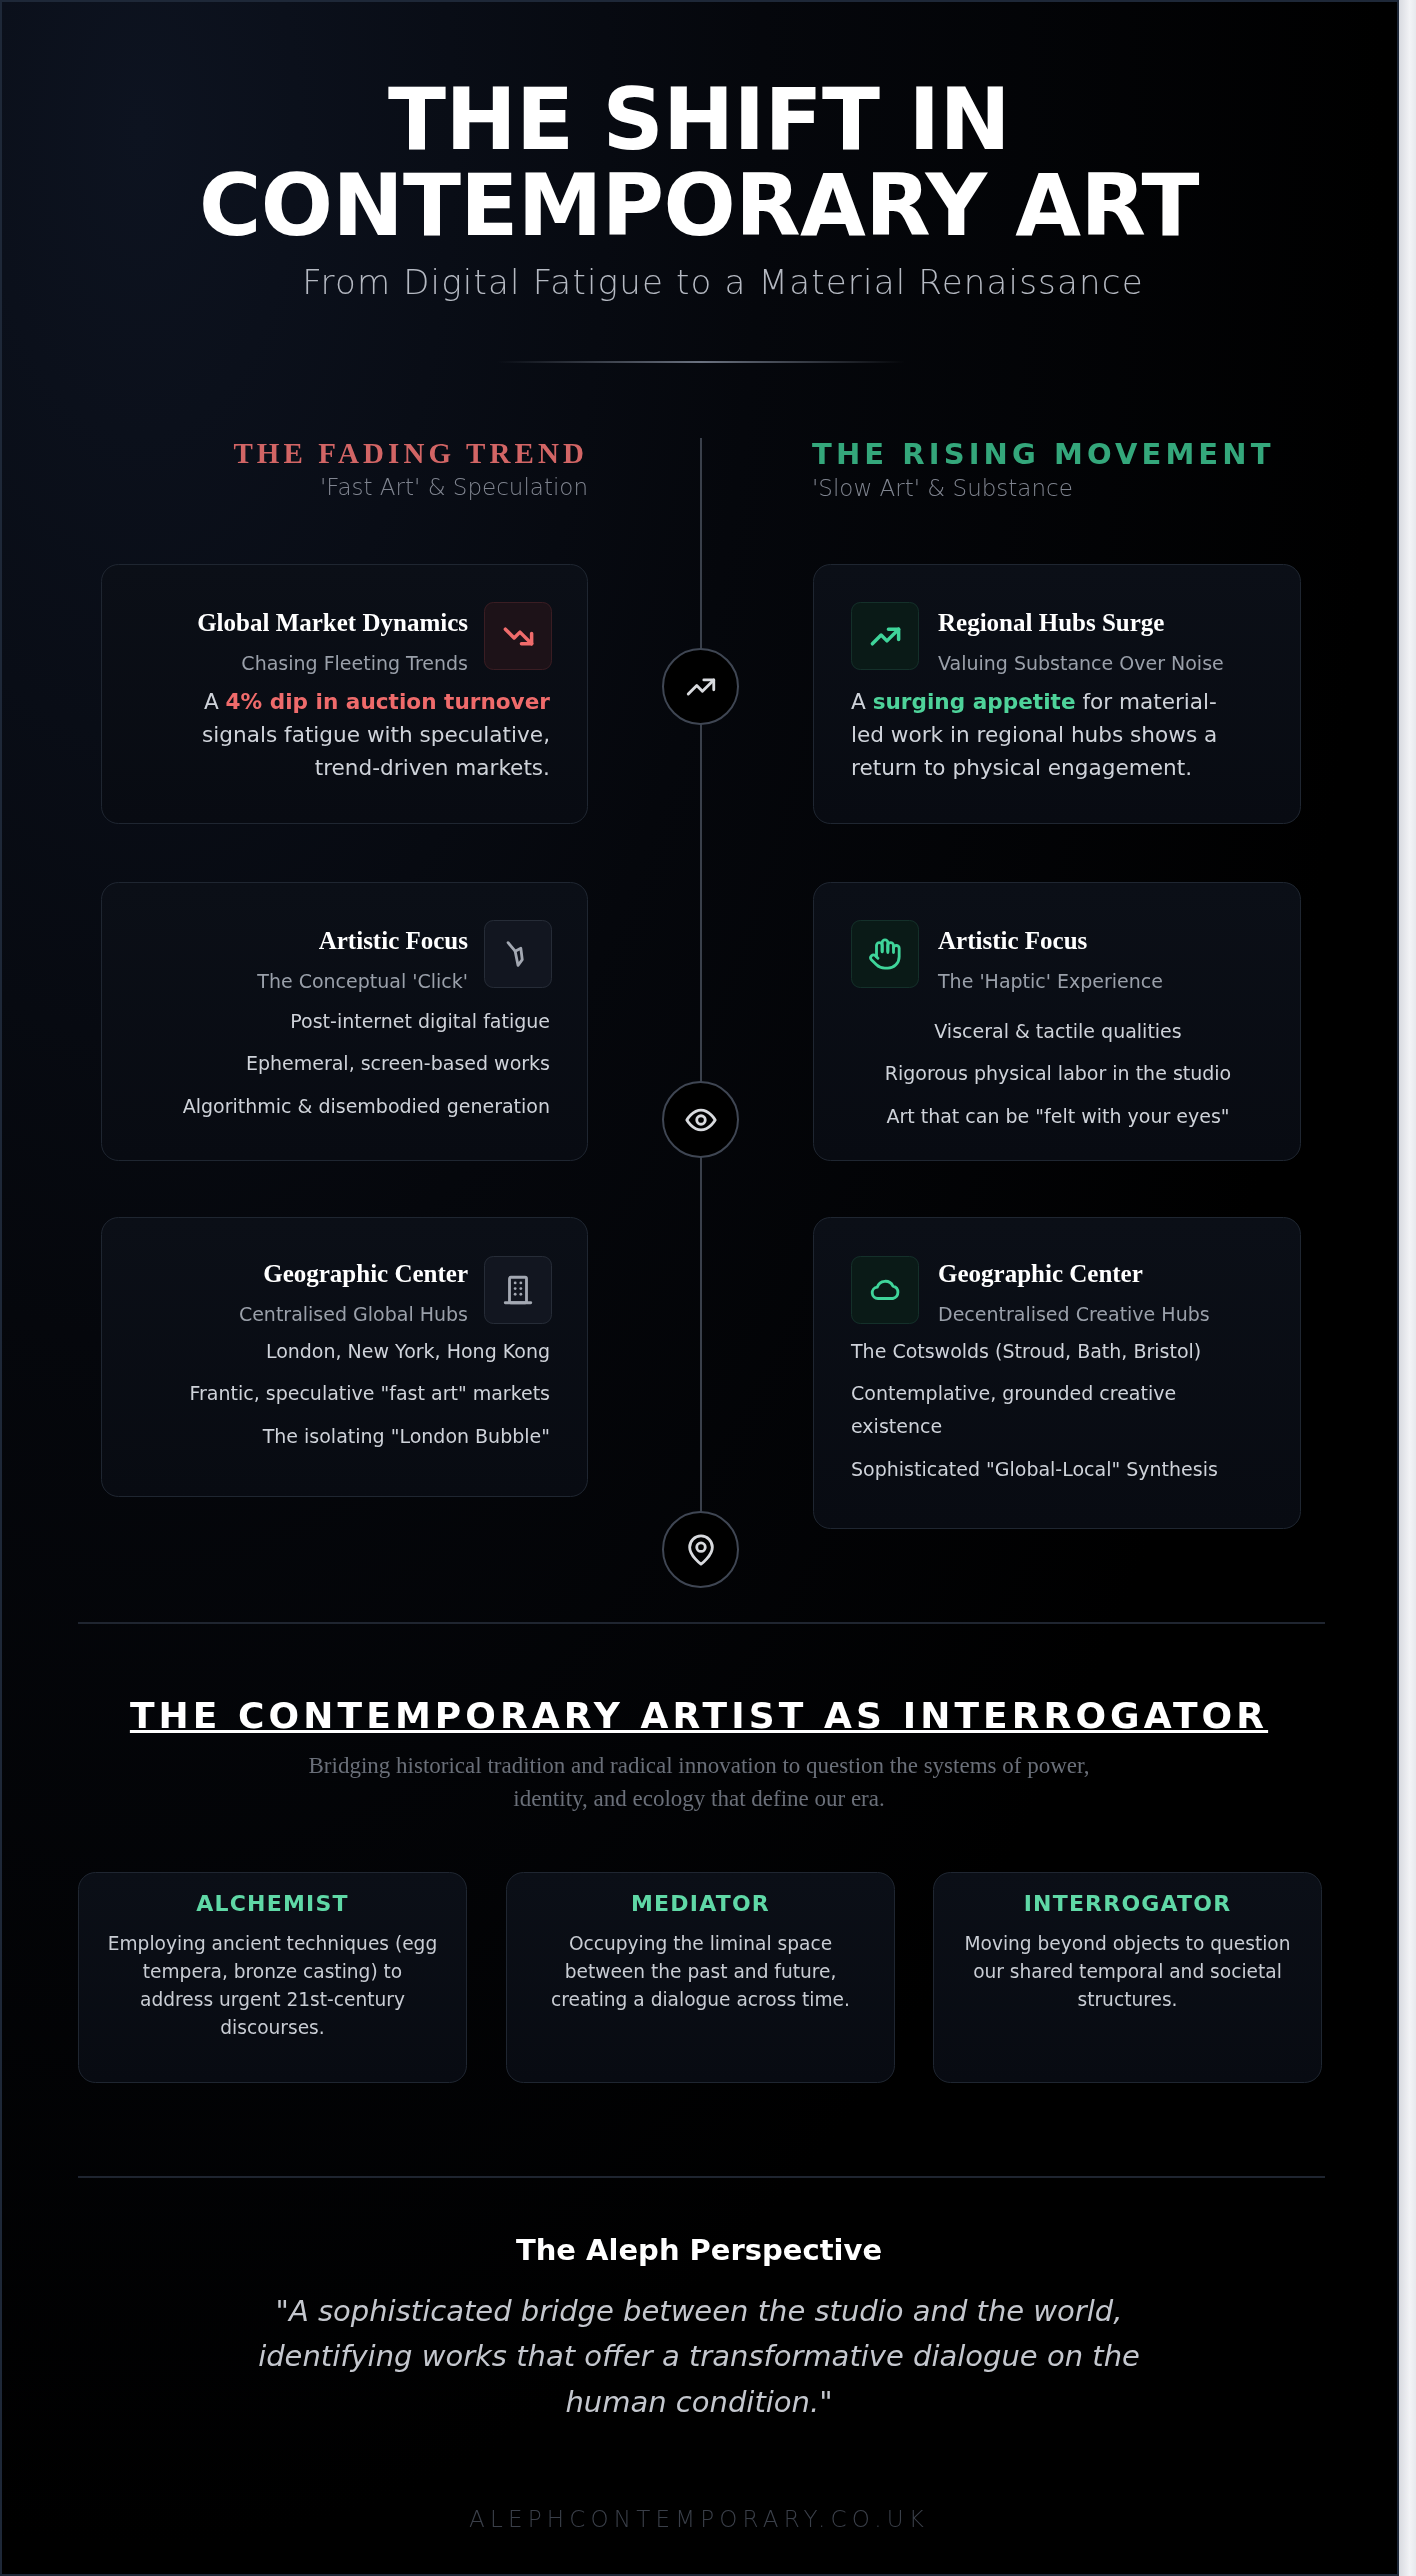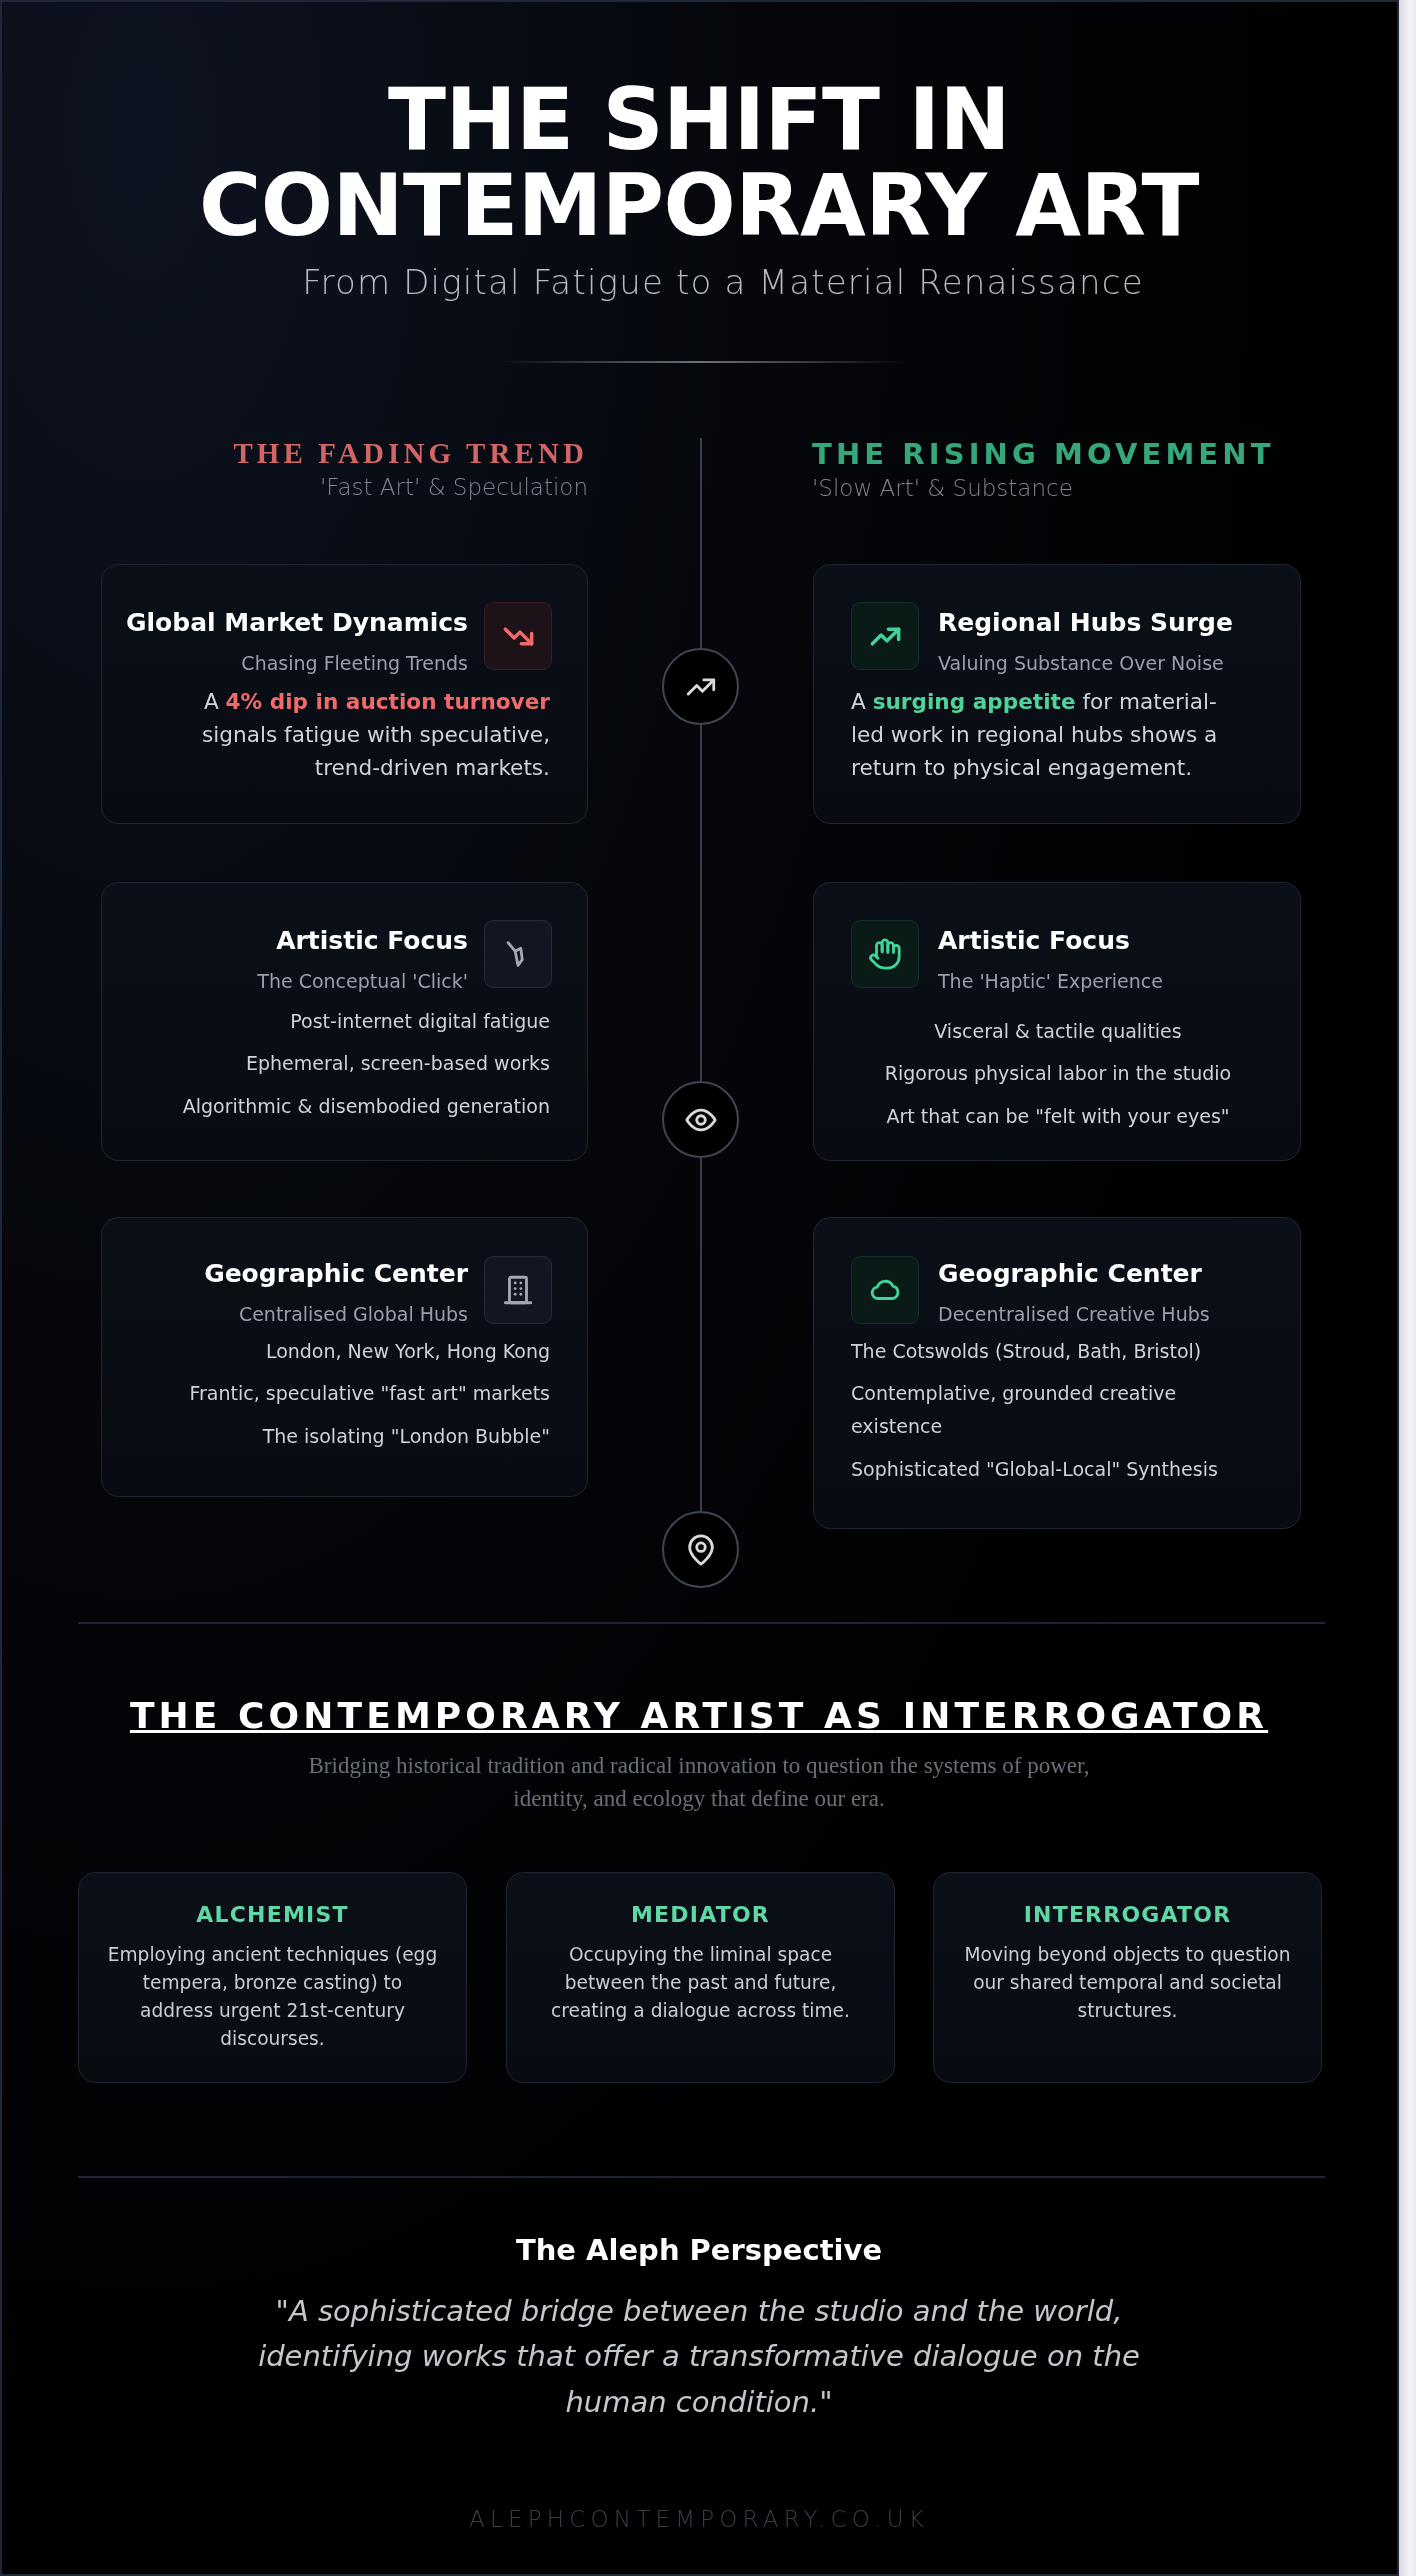--- a/index.html
+++ b/index.html
@@ -37,40 +37,40 @@
   .node {
     width: 77px; height: 77px; border-radius: 50%;
     border: 2.9px solid #3f4653; background: #000;
     display: flex; align-items: center; justify-content: center;
   }
 
   .card {
     background: linear-gradient(180deg, #0b0f17 0%, #080b12 100%);
     border: 1.7px solid #1f2631; border-radius: 17.5px;
   }
-  .card-title { color: #ffffff; font-weight: 700; font-size: 25px; line-height: 31px; }
+  .card-title { color: #ffffff; font-weight: 700; font-size: 25px; line-height: 31px; font-family: Liberation Serif, serif; }
   .card-sub { color: #9aa0aa; font-size: 19px; line-height: 26px; margin-top: 12px; }
   .card-body { color: #cfd3da; font-size: 21.6px; line-height: 33px; }
   .card-list li { list-style: none; color: #cfd3da; font-size: 19px; line-height: 33px; margin-bottom: 9.3px; }
   .right-align { text-align: right; }
   .icon-box {
     width: 68px; height: 68px; border-radius: 9.3px;
     display: flex; align-items: center; justify-content: center;
   }
   .icon-red { background: #1d1218; border: 1.7px solid #3a1d23; }
   .icon-gray { background: #121620; border: 1.7px solid #262c37; }
   .icon-green { background: #0a1a17; border: 1.7px solid #14302a; }
   .hl-red { color: #ef6b6b; font-weight: 700; }
   .hl-green { color: #4ed39a; font-weight: 700; }
 
   .hr { left: 76px; width: 1247px; height: 1.7px; background: #1f2530; }
   .section-title { color: #ffffff; font-weight: 700; font-size: 36px; letter-spacing: 4.1px; text-decoration: underline; }
   .section-sub { color: #6a6f79; font-size: 23px; line-height: 33px; font-weight: 300; font-family: Liberation Serif, serif; }
 
-  .role-card { top: 1870px; width: 389px; height: 211px; text-align: center; padding: 29px 26px 0 26px; }
+  .role-card { top: 1870px; width: 389px; height: 211px; text-align: center; padding: 18px 26px 0 26px; }
   .role-title { color: #5fd8a6; font-weight: 700; font-size: 22px; letter-spacing: 1.2px; margin-bottom: 14px; }
   .role-body { color: #c9cdd4; font-size: 18.6px; line-height: 28px; }
 
   .aleph-title { color: #ffffff; font-weight: 700; font-size: 29px; }
   .quote { color: #c4c7ce; font-style: italic; font-size: 29px; line-height: 45px; font-weight: 300; }
   .footer { color: #3a3f49; font-size: 23px; letter-spacing: 5.2px; font-weight: 300; }
 </style>
 </head>
 <body>
 

